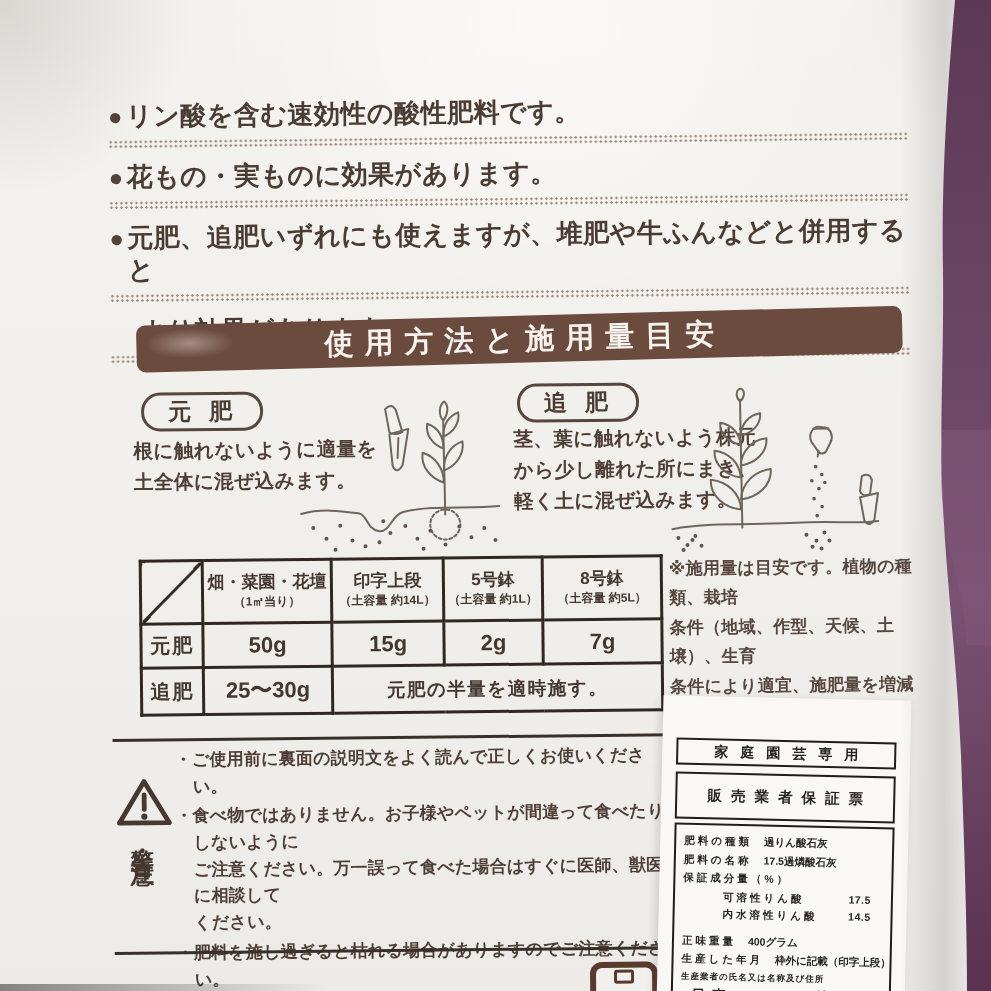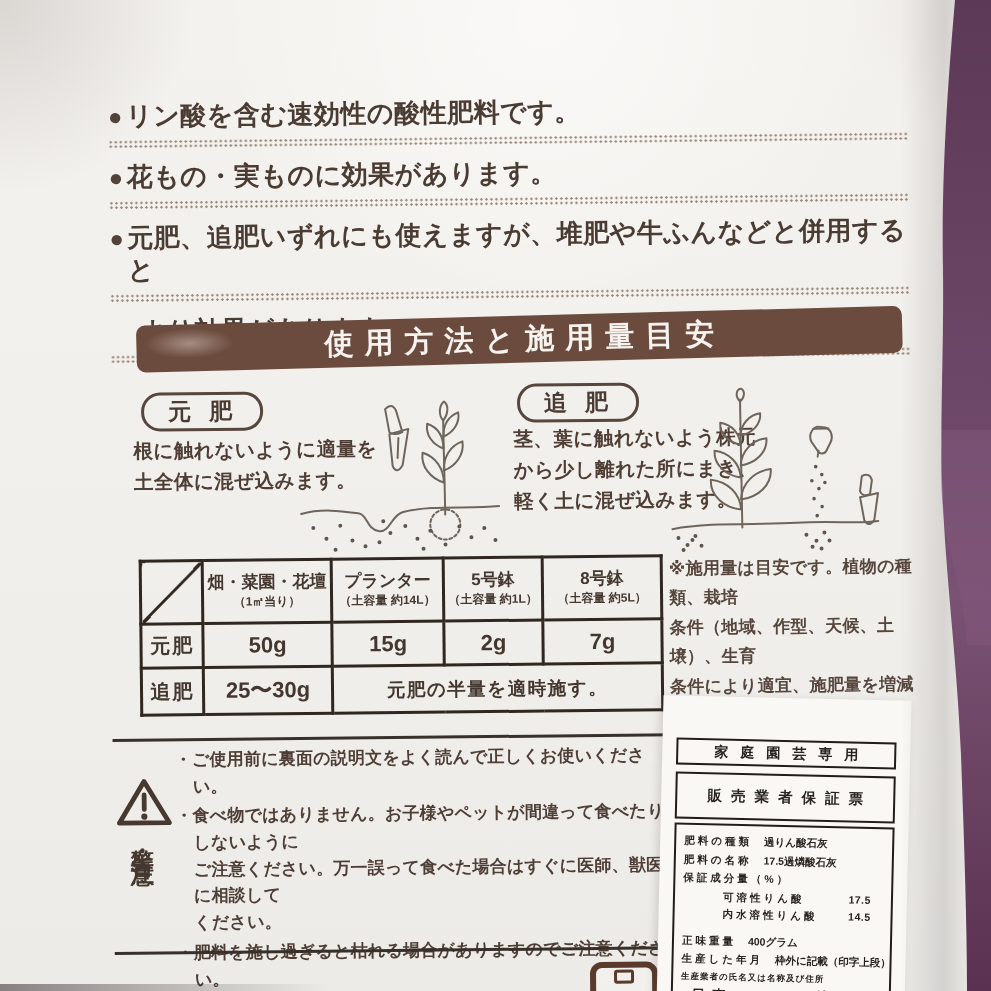--- a/index.html
+++ b/index.html
@@ -209,21 +209,21 @@
           <col style="width:119px">
       </colgroup>
       <thead>
         <tr>
           <th class="corner"></th>
           <th>
             <div class="cname">畑・菜園・花壇</div>
             <div class="csub">（1㎡当り）</div>
           </th>
           <th>
-            <div class="cname">プランター</div>
+            <div class="cname">印字上段</div>
             <div class="csub">（土容量 約14L）</div>
           </th>
           <th>
             <div class="cname">5号鉢</div>
             <div class="csub">（土容量 約1L）</div>
           </th>
           <th>
             <div class="cname">8号鉢</div>
             <div class="csub">（土容量 約5L）</div>
           </th>

